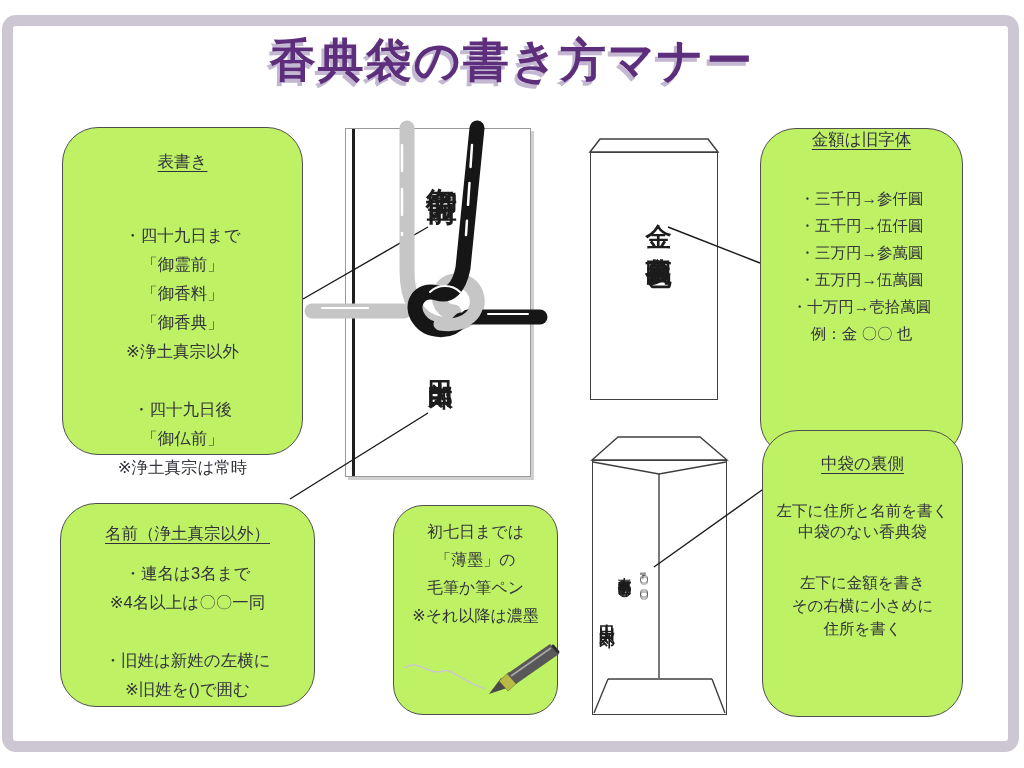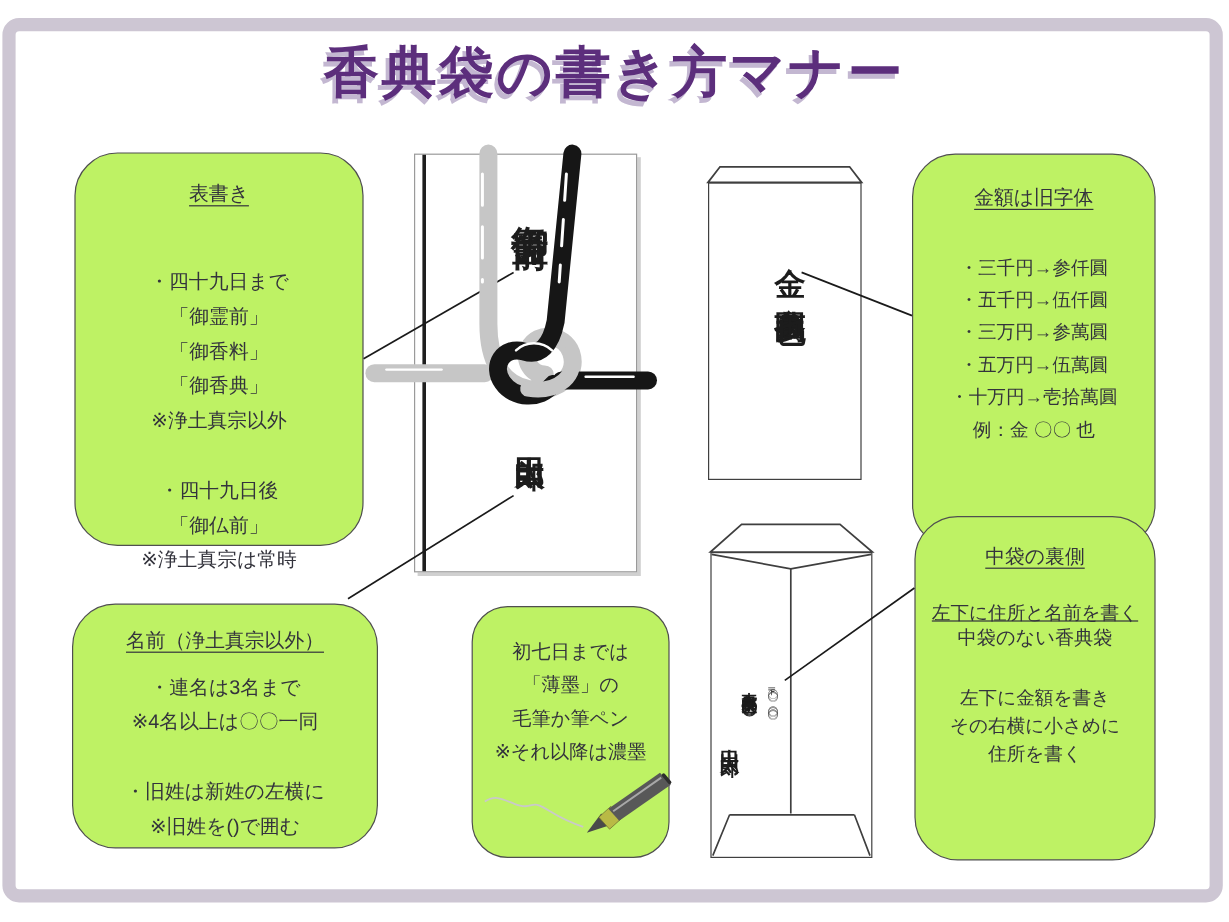--- a/index.html
+++ b/index.html
@@ -14,26 +14,26 @@
   .rbox{position:absolute;background:#bef264;border:1.5px solid #4f4f4f;
         border-radius:36px;z-index:1;text-align:center;box-sizing:border-box;}
   .rbox .bx-title{font-size:16.5px;text-decoration:underline;
         text-underline-offset:4px;}
   .bx-lines div{min-height:1em;}
   
   .box-a{left:62px;top:127px;width:241px;height:328px;padding-top:23px;}
   .box-a .bx-lines{margin-top:48px;font-size:16.5px;line-height:29px;}
   .box-b{left:60px;top:503px;width:255px;height:204px;padding-top:19px;}
   .box-b .bx-lines{margin-top:14px;font-size:16.5px;line-height:29px;}
-  .box-c{left:393px;top:505px;width:165px;height:210px;padding-top:24px;border-radius:30px;}
+  .box-c{left:393px;top:505px;width:165px;height:210px;padding-top:12px;border-radius:30px;}
   .box-c .bx-lines{font-size:16px;line-height:28px;}
-  .box-d{left:760px;top:128px;width:203px;height:329px;padding-top:25px;}
+  .box-d{left:760px;top:128px;width:203px;height:329px;padding-top:0;}
   .box-d .bx-lines{margin-top:34px;font-size:15.5px;line-height:27px;}
   .box-e{left:762px;top:430px;width:201px;height:287px;padding-top:22px;}
-  .box-e .e-line1{margin-top:26px;font-size:15.5px;text-decoration:underline;}
+  .box-e .e-line1{margin-top:26px;font-size:15.5px;}
   .box-e .bx-title2{font-size:16px;
         text-underline-offset:4px;}
   .box-e .bx-lines{margin-top:28px;font-size:15.5px;line-height:23px;}
   
   .env{position:absolute;background:#fff;box-sizing:border-box;z-index:1;}
   .env-front{left:345px;top:128px;width:186px;height:349px;
         border:1.5px solid #9a9a9a;box-shadow:3px 3px 0 rgba(150,150,150,.45);}
   .env-front .fold-line{position:absolute;left:6px;top:0;width:2.5px;height:100%;
         background:#1e1e1e;}
   .env-amount{left:590px;top:152px;width:128px;height:248px;border:1.5px solid #3f3f3f;}

